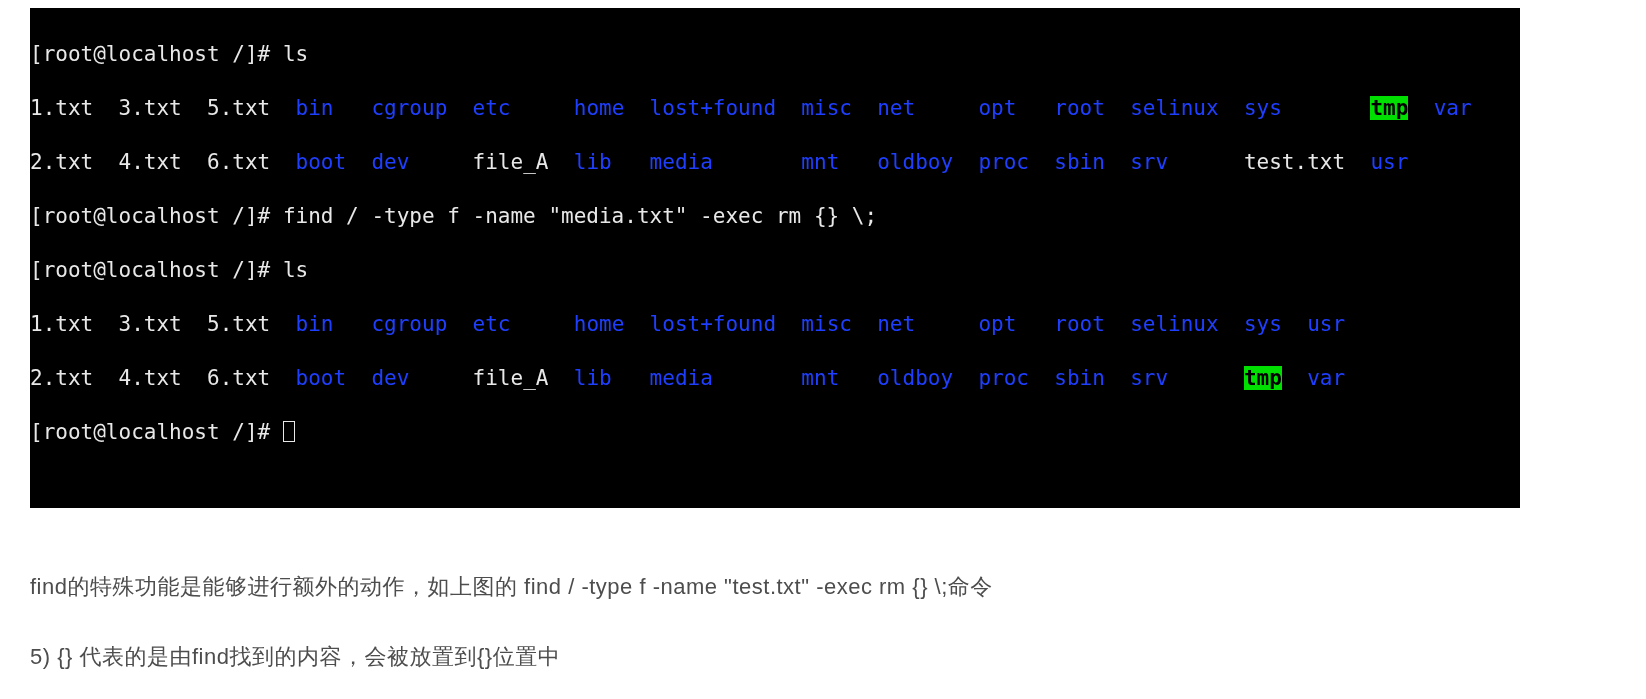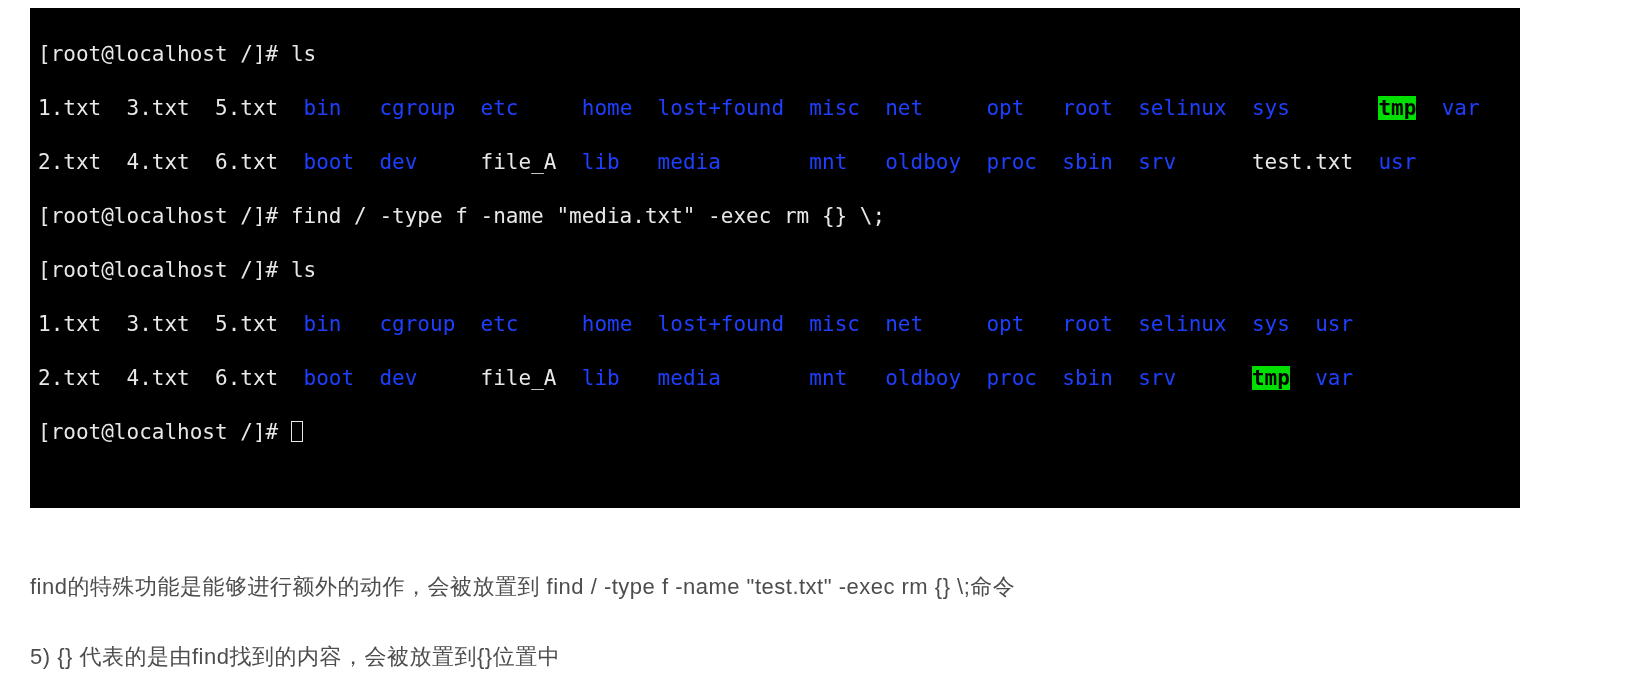--- a/index.html
+++ b/index.html
@@ -25,21 +25,21 @@
   }
   
   .terminal {
     margin: 8px 0 0 30px;
     width: 1490px;
     background: var(--term-bg);
     color: var(--term-white);
     font-family: Consolas, "DejaVu Sans Mono", monospace;
     font-size: 21px;
     line-height: 27px;
-    padding: 6px 4px 8px 8px;
+    padding: 6px 4px 8px 0;
     white-space: pre;
     overflow: hidden;
   }
   .t-line { display:block; }
   .w  { color: var(--term-white); }
   .b  { color: var(--term-blue); font-weight: normal; }
   .hg { background: var(--term-green-bg); color: var(--term-green-fg); font-weight: bold; }
   .cursor {
     display:inline-block;
     width: 12px;
@@ -67,18 +67,18 @@
 <span class="t-line"><span class="w">1.txt</span>  <span class="w">3.txt</span>  <span class="w">5.txt</span>  <span class="b">bin</span>   <span class="b">cgroup</span>  <span class="b">etc</span>     <span class="b">home</span>  <span class="b">lost+found</span>  <span class="b">misc</span>  <span class="b">net</span>     <span class="b">opt</span>   <span class="b">root</span>  <span class="b">selinux</span>  <span class="b">sys</span>       <span class="hg">tmp</span>  <span class="b">var</span></span>
 <span class="t-line"><span class="w">2.txt</span>  <span class="w">4.txt</span>  <span class="w">6.txt</span>  <span class="b">boot</span>  <span class="b">dev</span>     <span class="w">file_A</span>  <span class="b">lib</span>   <span class="b">media</span>       <span class="b">mnt</span>   <span class="b">oldboy</span>  <span class="b">proc</span>  <span class="b">sbin</span>  <span class="b">srv</span>      <span class="w">test.txt</span>  <span class="b">usr</span></span>
 <span class="t-line"><span class="w">[root@localhost /]# </span><span class="w">find / -type f -name "media.txt" -exec rm {} \;</span></span>
 <span class="t-line"><span class="w">[root@localhost /]# </span><span class="w">ls</span></span>
 <span class="t-line"><span class="w">1.txt</span>  <span class="w">3.txt</span>  <span class="w">5.txt</span>  <span class="b">bin</span>   <span class="b">cgroup</span>  <span class="b">etc</span>     <span class="b">home</span>  <span class="b">lost+found</span>  <span class="b">misc</span>  <span class="b">net</span>     <span class="b">opt</span>   <span class="b">root</span>  <span class="b">selinux</span>  <span class="b">sys</span>  <span class="b">usr</span></span>
 <span class="t-line"><span class="w">2.txt</span>  <span class="w">4.txt</span>  <span class="w">6.txt</span>  <span class="b">boot</span>  <span class="b">dev</span>     <span class="w">file_A</span>  <span class="b">lib</span>   <span class="b">media</span>       <span class="b">mnt</span>   <span class="b">oldboy</span>  <span class="b">proc</span>  <span class="b">sbin</span>  <span class="b">srv</span>      <span class="hg">tmp</span>  <span class="b">var</span></span>
 <span class="t-line"><span class="w">[root@localhost /]# </span><span class="cursor"></span></span>
   </div>
 
   <div class="article">
-    <p>find的特殊功能是能够进行额外的动作，会被放置到 find / -type f -name "test.txt" -exec rm {} \;命令</p>
+    <p>find的特殊功能是能够进行额外的动作，如上图的 find / -type f -name "test.txt" -exec rm {} \;命令</p>
     <p>5) {} 代表的是由find找到的内容，会被放置到{}位置中</p>
 
   </div>
 
 </div>
 
 </body></html>

